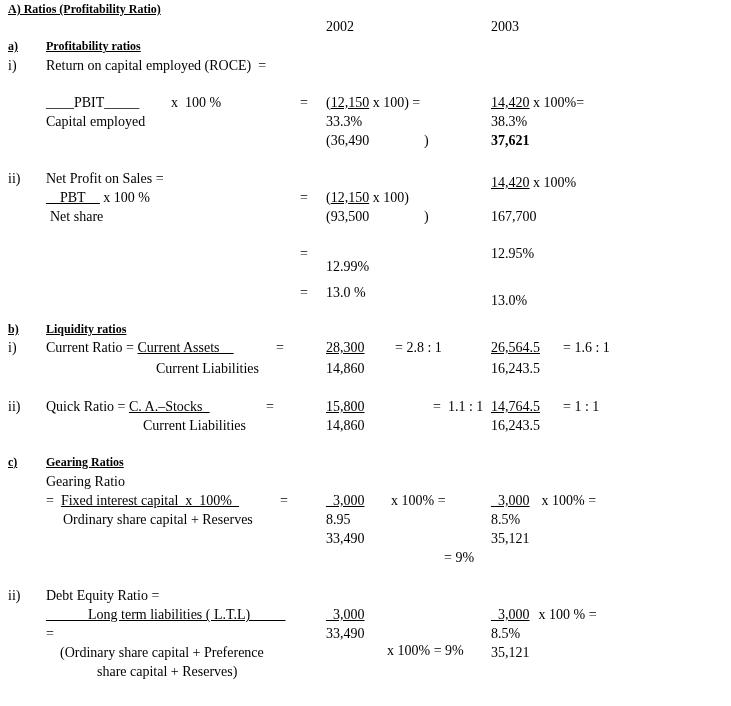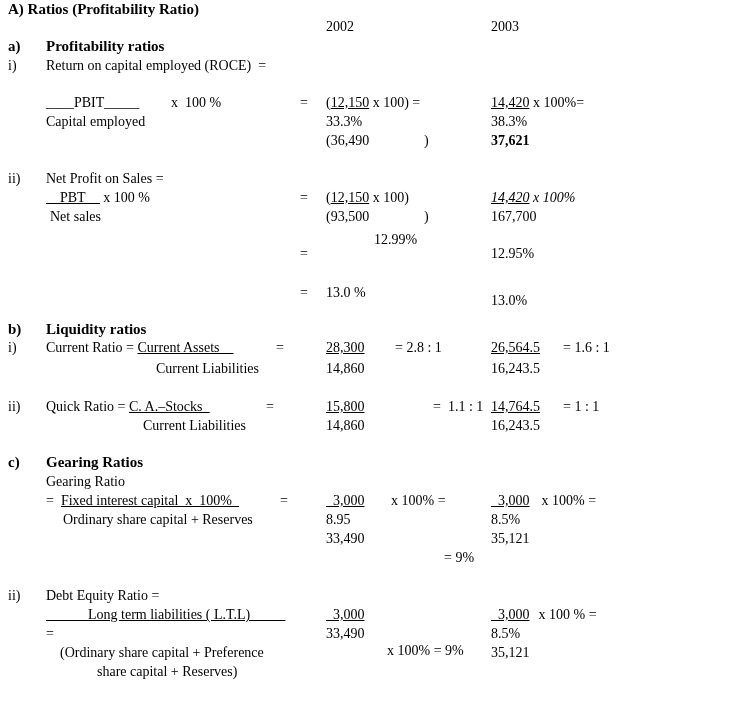--- a/index.html
+++ b/index.html
@@ -2,21 +2,21 @@
 <html><head>
 <meta charset="utf-8">
 <style>
   html, body { margin: 0; padding: 0; background: #ffffff; }
   body {
     width: 731px; height: 706px; position: relative; overflow: hidden;
     font-family: "Liberation Serif", "DejaVu Serif", serif;
     font-size: 14px; color: #000000;
   }
   .t { position: absolute; white-space: pre; line-height: 17px; }
-  .b { font-weight: bold; font-size: 15px; }
+  .b { font-weight: bold; font-size: 12px; text-decoration: underline; }
   .u { text-decoration: underline; }
 </style>
 </head>
 <body>
 
 <div class="t b" style="left:8px;top:1px;">A) Ratios (Profitability Ratio)</div>
 <div class="t" style="left:326px;top:18px;">2002</div>
 <div class="t" style="left:491px;top:18px;">2003</div>
 
 <div>
@@ -38,32 +38,32 @@
 
     <div class="t" style="left:491px;top:94px;"><span class="u">14,420</span><span> x 100%=</span></div>
     <div class="t" style="left:491px;top:113px;">38.3%</div>
     <div class="t" style="left:491px;top:132px;font-weight:bold;">37,621</div>
   </div>
 
   <div>
     <div class="t" style="left:8px;top:170px;">ii)</div>
     <div class="t" style="left:46px;top:170px;">Net Profit on Sales =</div>
     <div class="t" style="left:46px;top:189px;"><span class="u">__PBT__</span><span> x 100 %</span></div>
-    <div class="t" style="left:50px;top:208px;">Net sales</div>
+    <div class="t" style="left:50px;top:208px;">Net share</div>
     <div class="t" style="left:300px;top:189px;">=</div>
 
     <div class="t" style="left:326px;top:189px;font-family:Liberation Serif, serif;"><span>(</span><span class="u">12,150</span><span> x 100)</span></div>
     <div class="t" style="left:326px;top:208px;">(93,500</div>
     <div class="t" style="left:424px;top:208px;">)</div>
 
-    <div class="t" style="left:491px;top:189px;font-style:italic;"><span class="u">14,420</span><span> x 100%</span></div>
+    <div class="t" style="left:491px;top:174px;"><span class="u">14,420</span><span> x 100%</span></div>
     <div class="t" style="left:491px;top:208px;">167,700</div>
 
     <div class="t" style="left:300px;top:245px;">=</div>
-    <div class="t" style="left:326px;top:231px;margin-left:48px;">12.99%</div>
+    <div class="t" style="left:326px;top:258px;">12.99%</div>
     <div class="t" style="left:491px;top:245px;">12.95%</div>
 
     <div class="t" style="left:300px;top:284px;">=</div>
     <div class="t" style="left:326px;top:284px;">13.0 %</div>
     <div class="t" style="left:491px;top:284px;margin-top:8px;">13.0%</div>
   </div>
 </div>
 
 <div>
   <div class="t b" style="left:8px;top:321px;">b)</div>

